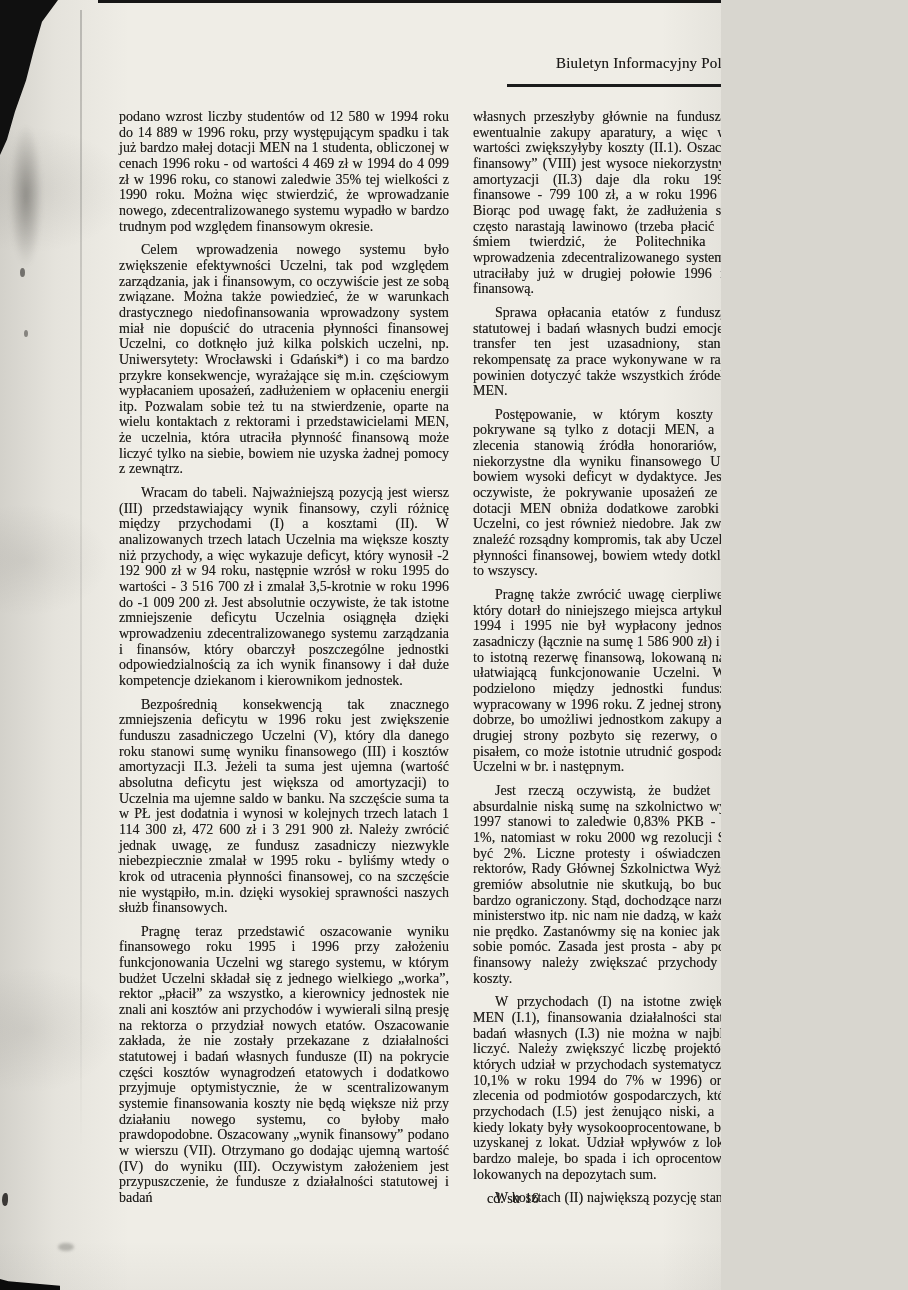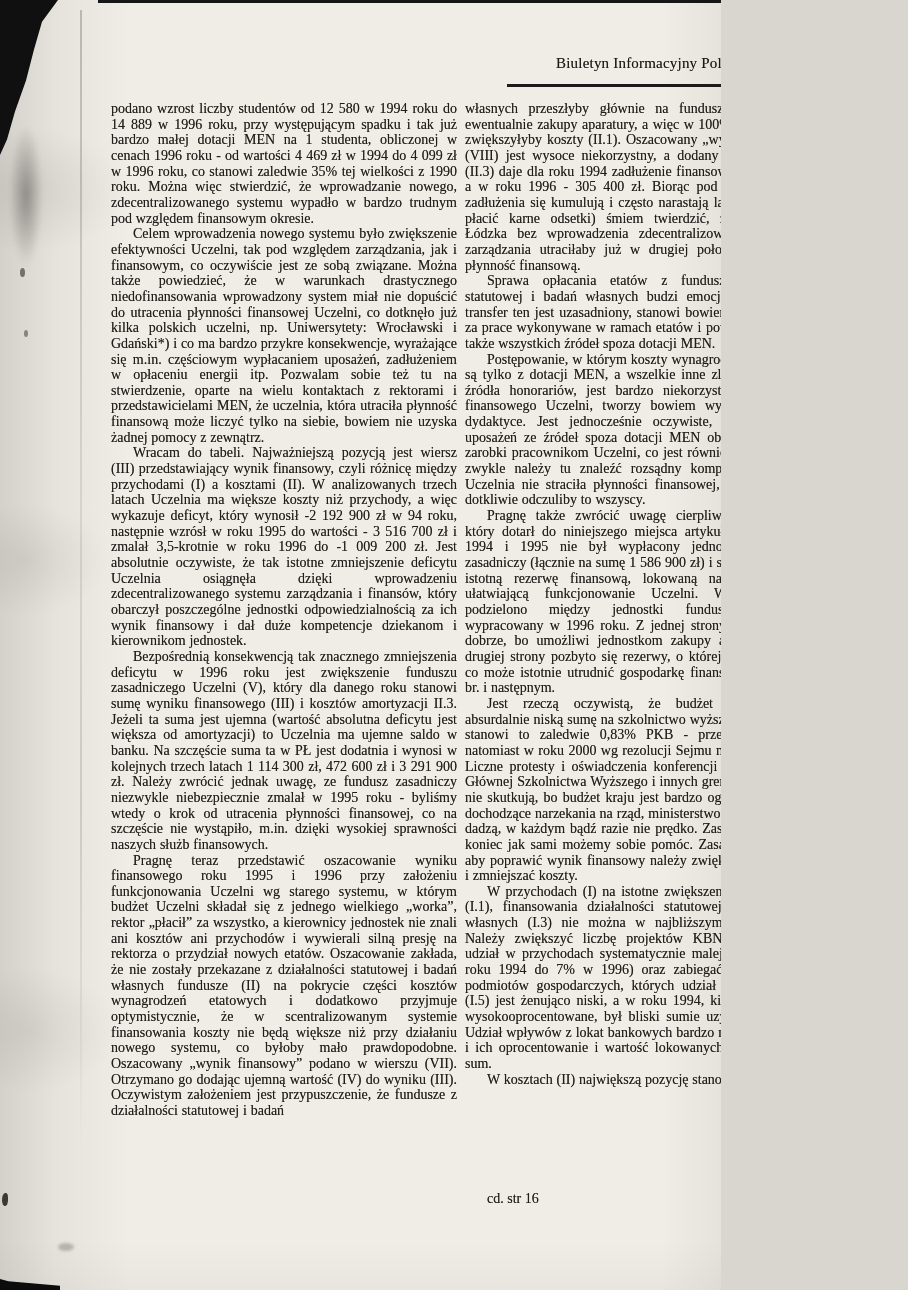--- a/index.html
+++ b/index.html
@@ -88,21 +88,21 @@
     position: absolute;
     top: 101px;
     font-size: 14px;
     line-height: 15.65px;
     text-align: justify;
     text-shadow: 0 0 0.45px rgba(32,30,27,0.6);
     word-spacing: 0.3px;
   }
   .col-left  { left: 111px; width: 346px; }
   .col-right { left: 465px; width: 348px; }
-  .col p { margin: 0; }
+  .col p { margin: 8px; }
   .col p.indent { text-indent: 22px; }
 
   .cont-note {
     position: absolute;
     left: 487px; top: 1191px;
     width: 348px;
     font-size: 14px;
     text-shadow: 0 0 0.45px rgba(32,30,27,0.6);
   }
   .page-num {

